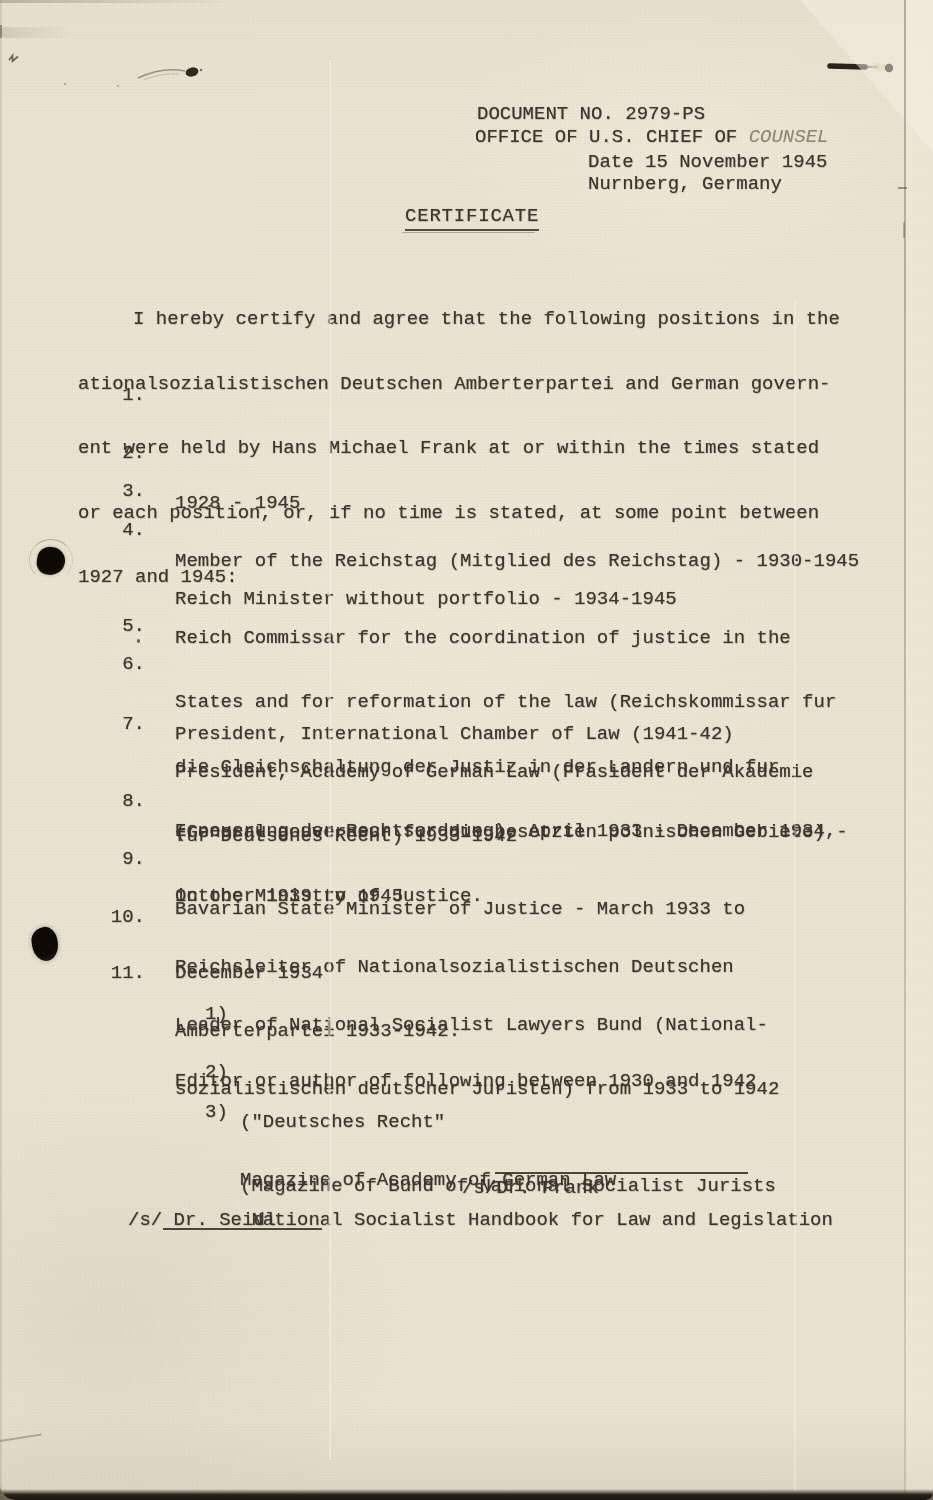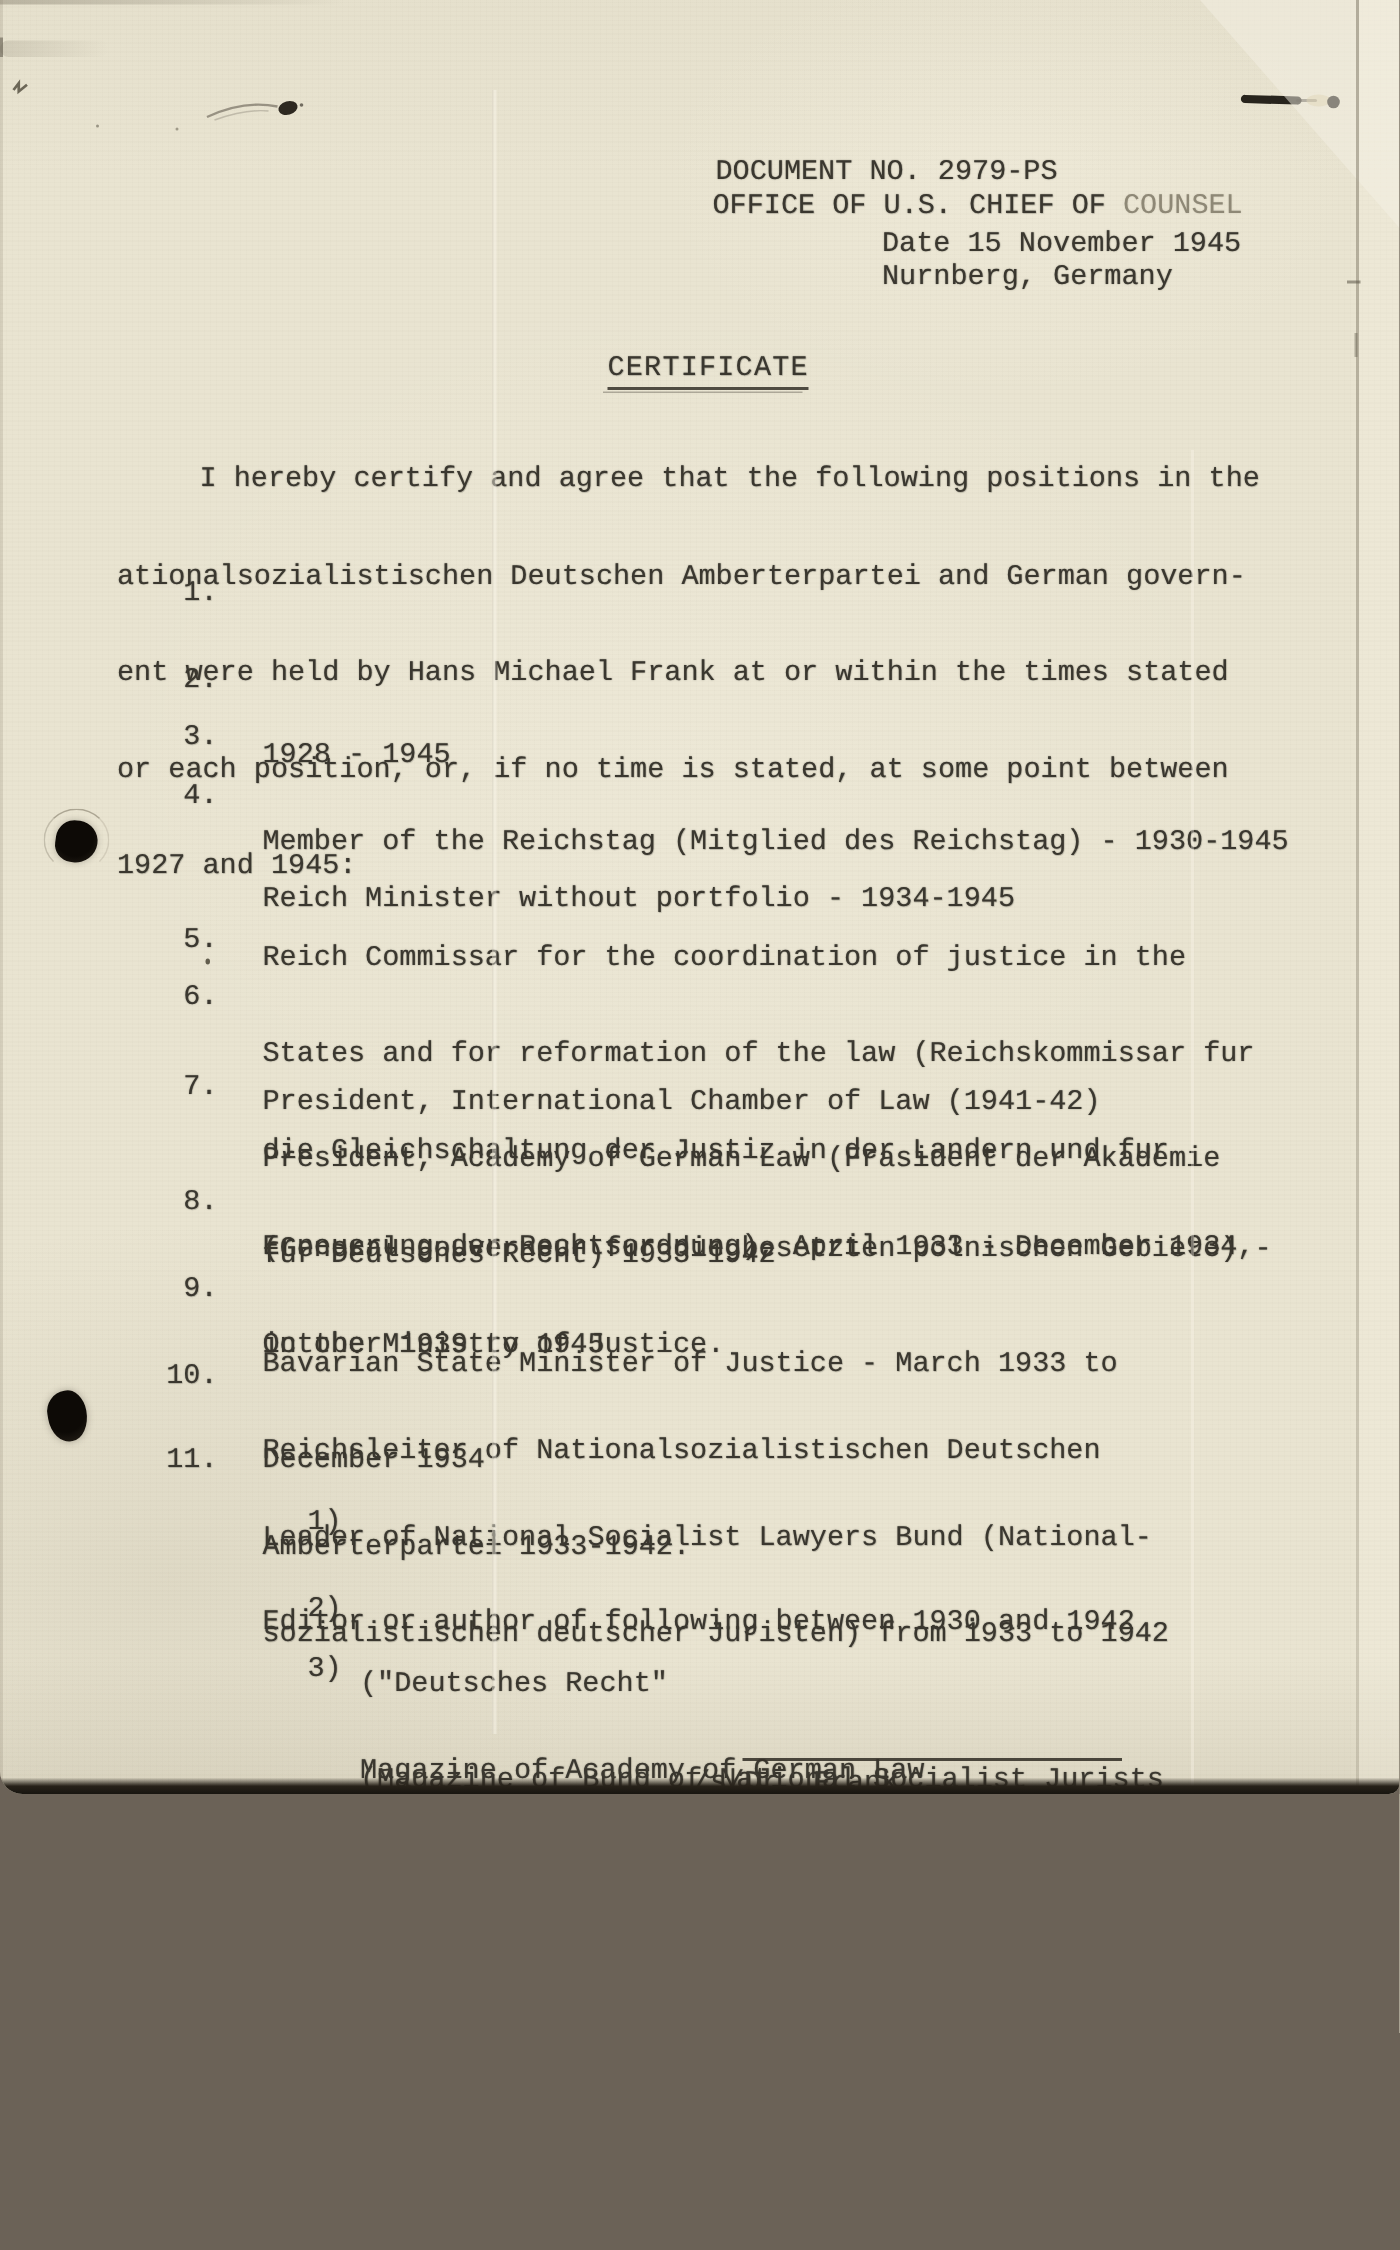--- a/index.html
+++ b/index.html
@@ -1,18 +1,18 @@
 <!DOCTYPE html>
 <html><head>
 <meta charset="utf-8">
 <style>
   html,body{margin:0;padding:0;background:#6b6257;}
   .page{
     position:relative;
-    width:933px;height:1196px;
+    width:933px;height:1500px;
     margin:0;
     overflow:hidden;
     background:
       radial-gradient(320px 200px at 72% 10%, rgba(243,238,222,.45), transparent 72%),
       radial-gradient(520px 420px at 48% 42%, rgba(252,248,236,.18), transparent 75%),
       radial-gradient(420px 330px at 12% 88%, rgba(168,160,136,.16), transparent 72%),
       linear-gradient(to bottom, rgba(205,198,174,.12), rgba(0,0,0,0) 120px),
       linear-gradient(to top, rgba(172,164,142,.22) 0, rgba(0,0,0,0) 90px),
       #e9e4d1;
     border-radius:0 0 7px 15px;
@@ -25,21 +25,21 @@
       repeating-linear-gradient(0deg, rgba(120,110,88,.022) 0 1px, transparent 1px 3px),
       repeating-linear-gradient(90deg, rgba(120,110,88,.018) 0 1px, transparent 1px 4px);
   }
   .tw{
     position:absolute;
     font-size:19px;line-height:21.5px;
     white-space:pre;
     letter-spacing:0px;
     text-shadow:0 0 1px rgba(55,52,44,.55), .5px .5px 0 rgba(55,52,44,.15);
   }
-  .faded{color:#8e8876;text-shadow:0 0 1px rgba(142,136,118,.4);}
+  .faded{color:#8e8876;text-shadow:0 0 1px rgba(142,136,118,.4);font-style:italic;}
   .title{
     letter-spacing:.8px;
     padding-bottom:1px;
     border-bottom:2px solid rgba(52,48,40,.85);
   }
   .title::after{
     content:"";position:absolute;left:-3px;right:4px;bottom:-4px;height:1px;
     background:rgba(60,55,45,.35);
   }
   .intro div{min-height:21.5px;}
@@ -85,21 +85,21 @@
 </head>
 <body>
 
 <div class="page">
 
   <div class="tw" style="left:477px;top:104px;">DOCUMENT NO. 2979-PS</div>
   <div class="tw" style="left:475px;top:127px;"><span>OFFICE OF U.S. CHIEF OF </span><span class="faded">COUNSEL</span></div>
   <div class="tw" style="left:588px;top:152px;">Date 15 November 1945</div>
   <div class="tw" style="left:588px;top:174px;text-align:right;">Nurnberg, Germany</div>
 
-  <div class="tw title" style="left:405px;top:206px;margin-top:29px;">CERTIFICATE</div>
+  <div class="tw title" style="left:405px;top:206px;">CERTIFICATE</div>
 
   <div class="tw intro" style="left:78px;top:266px;">
     <div class="indent1">I hereby certify and agree that the following positions in the</div>
     <div>ationalsozialistischen Deutschen Amberterpartei and German govern-</div>
     <div>ent were held by Hans Michael Frank at or within the times stated</div>
     <div>or each position, or, if no time is stated, at some point between</div>
     <div>1927 and 1945:</div>
   </div>
 
   <div class="tw item" style="top:385px;">

